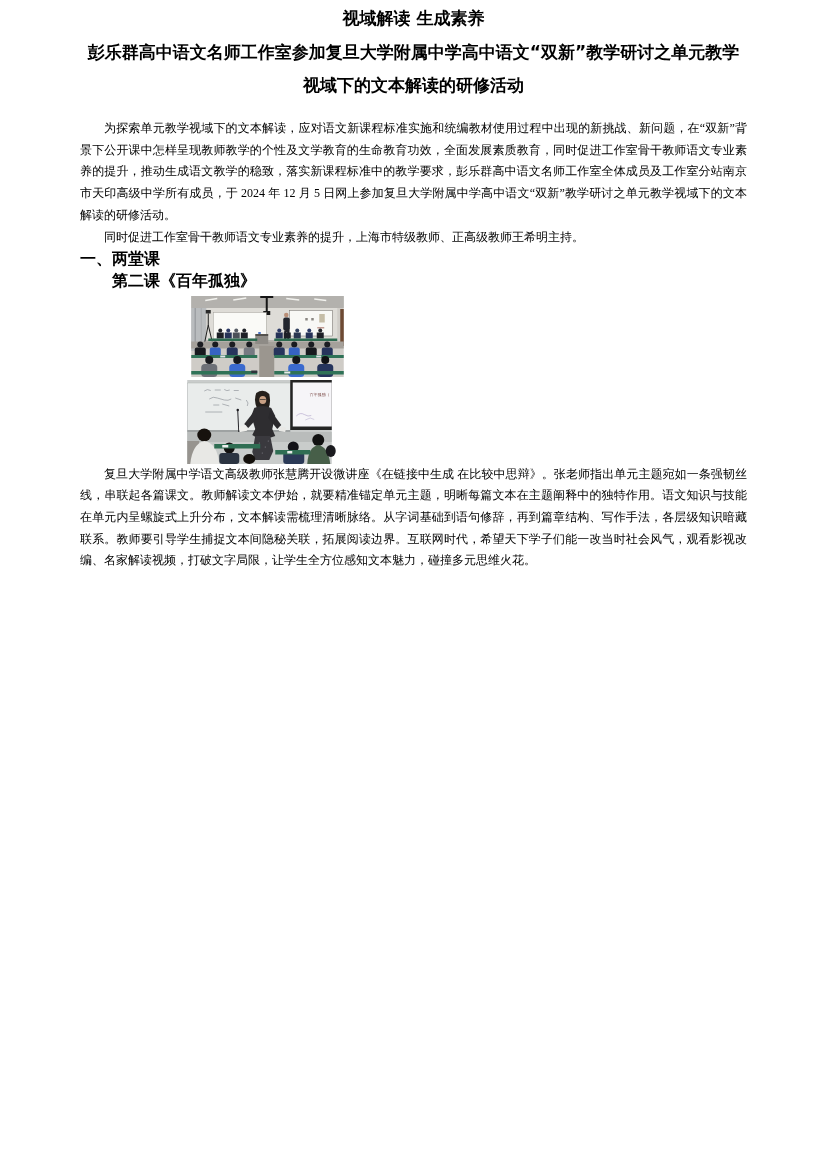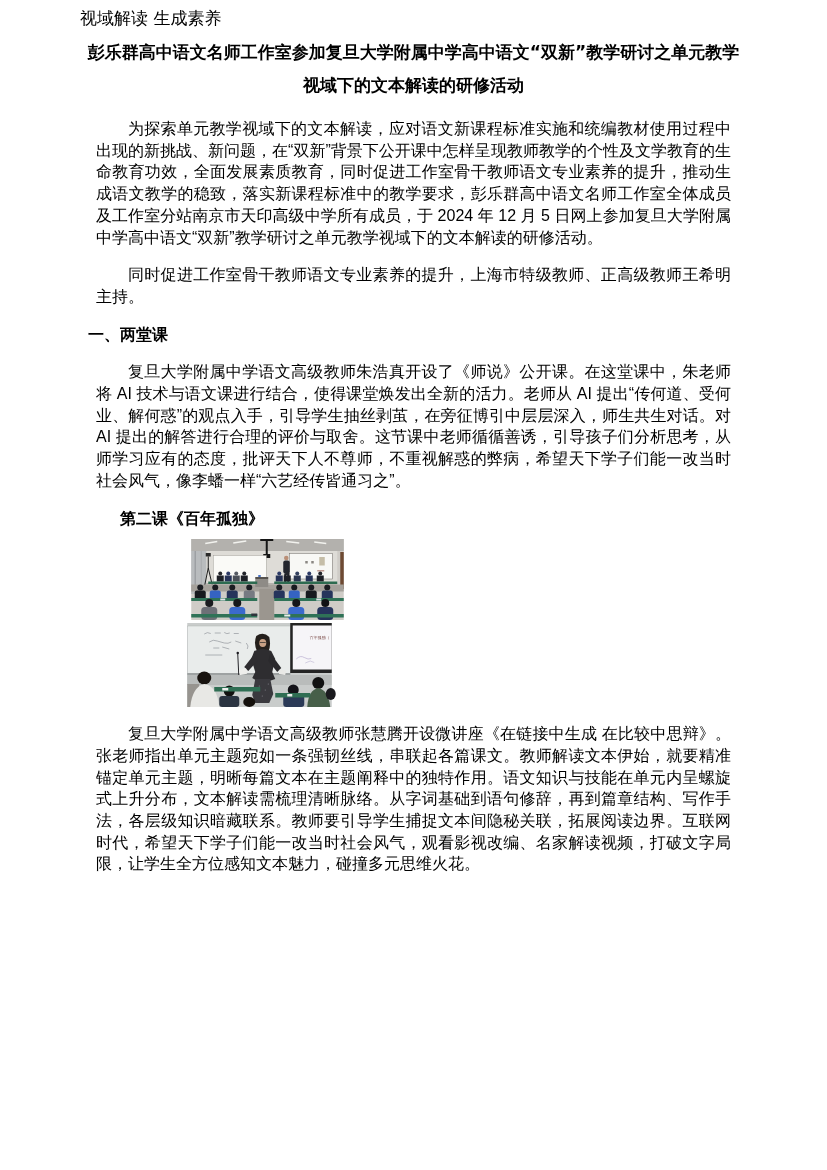--- a/index.html
+++ b/index.html
@@ -6,35 +6,35 @@
   body {
     width: 827px; height: 1170px;
     background: #ffffff;
     color: #000000;
     font-family: "Liberation Serif", "DejaVu Serif", serif;
     overflow: hidden;
   }
   .page { padding: 6px 80px 0 80px; width: 667px; }
   .doc-title {
     margin: 0; font-size: 17px; line-height: 24px;
-    font-weight: normal; 
+    font-weight: bold; text-align: center;
     font-family: "DejaVu Sans", "Liberation Sans", sans-serif;
   }
   .doc-subtitle {
     margin: 6px 0 16px 0; font-size: 17px; line-height: 33px;
     font-weight: bold; text-align: center;
     font-family: "DejaVu Sans", "Liberation Sans", sans-serif;
   }
   .body-p {
-    margin: 16px; font-size: 16px; line-height: 21.7px;
+    margin: 0; font-size: 12px; line-height: 21.7px;
     text-align: justify; text-indent: 2em;
-    font-family: Liberation Sans, sans-serif;
+    font-family: Liberation Serif, serif;
   }
   .sec-heading {
-    margin: 8px; font-size: 16px; line-height: 21.7px;
+    margin: 0; font-size: 16px; line-height: 21.7px;
     font-weight: bold;
     font-family: "DejaVu Sans", "Liberation Sans", sans-serif;
   }
   .sec-heading.indent { text-indent: 2em; }
   .photos {
     margin: 2px 0 0 35px;
     height: 170px;
     display: flex; gap: 3px; align-items: flex-start; flex-direction: column;
   }
   .photo-left { margin-top: 2px; }
@@ -46,21 +46,20 @@
 <div class="page">
 
   <h1 class="doc-title">视域解读 生成素养</h1>
   <h2 class="doc-subtitle">彭乐群高中语文名师工作室参加复旦大学附属中学高中语文“双新”教学研讨之单元教学视域下的文本解读的研修活动</h2>
 
   <p class="body-p">为探索单元教学视域下的文本解读，应对语文新课程标准实施和统编教材使用过程中出现的新挑战、新问题，在“双新”背景下公开课中怎样呈现教师教学的个性及文学教育的生命教育功效，全面发展素质教育，同时促进工作室骨干教师语文专业素养的提升，推动生成语文教学的稳致，落实新课程标准中的教学要求，彭乐群高中语文名师工作室全体成员及工作室分站南京市天印高级中学所有成员，于 2024 年 12 月 5 日网上参加复旦大学附属中学高中语文“双新”教学研讨之单元教学视域下的文本解读的研修活动。</p>
   <p class="body-p">同时促进工作室骨干教师语文专业素养的提升，上海市特级教师、正高级教师王希明主持。</p>
 
   <h3 class="sec-heading">一、两堂课</h3>
 
-  <p class="body-p">复旦大学附属中学语文高级教师朱浩真开设了《师说》公开课。在这堂课中，朱老师将 AI 技术与语文课进行结合，使得课堂焕发出全新的活力。老师从 AI 提出“传何道、受何业、解何惑”的观点入手，引导学生抽丝剥茧，在旁征博引中层层深入，师生共生对话。对 AI 提出的解答进行合理的评价与取舍。这节课中老师循循善诱，引导孩子们分析思考，从师学习应有的态度，批评天下人不尊师，不重视解惑的弊病，希望天下学子们能一改当时社会风气，像李蟠一样“六艺经传皆通习之”。</p>
 
   <h3 class="sec-heading indent">第二课《百年孤独》</h3>
 
   <div class="photos">
 
     <svg class="photo-left" width="305" height="162" viewBox="0 0 305 162">
       <rect width="305" height="162" fill="#cfccc7"></rect>
       <rect width="305" height="24" fill="#b3b1ad"></rect>
       <g stroke="#f2f2ee" stroke-width="3">
         <line x1="28" y1="9" x2="52" y2="5"></line>

